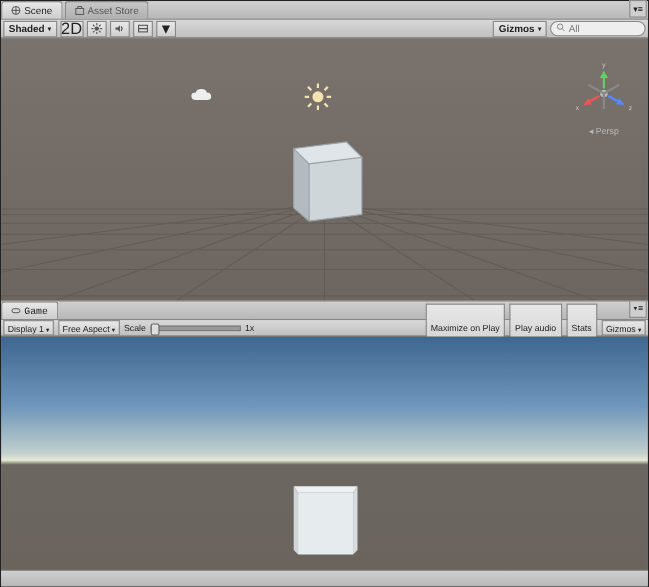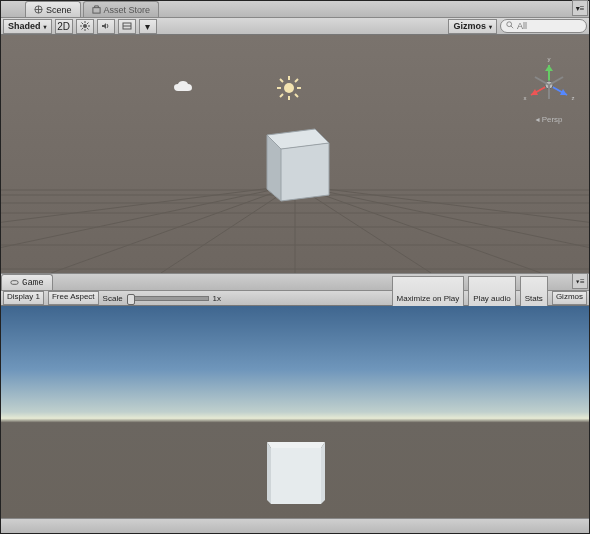--- a/index.html
+++ b/index.html
@@ -1,33 +1,33 @@
 <!DOCTYPE html>
 <html><head>
 <meta charset="utf-8">
 <style>
   html,body{margin:0;padding:0;width:590px;height:534px;font-family:Verdana,Arial,sans-serif;font-size:9px;color:#222;background:#a9a9a9;overflow:hidden;}
   .root{width:590px;height:534px;display:flex;flex-direction:column;border:1px solid #222;box-sizing:border-box;}
-  .tab-bar{height:16px;background:linear-gradient(#cfcfcf,#b8b8b8);border-bottom:1px solid #888;display:flex;align-items:flex-end;padding-left:24px;}
+  .tab-bar{height:16px;background:linear-gradient(#cfcfcf,#b8b8b8);border-bottom:1px solid #888;display:flex;align-items:flex-end;}
   .tab{height:15px;padding:0 8px;display:flex;align-items:center;gap:3px;border:1px solid #888;border-bottom:none;border-radius:3px 3px 0 0;margin-right:2px;background:linear-gradient(#e8e8e8,#cdcdcd);font-size:9px;}
   .tab.inactive{background:linear-gradient(#c8c8c8,#b0b0b0);color:#555;}
   .tab .ico{width:9px;height:9px;display:inline-flex;}
   .tab-opts{margin-left:auto;width:14px;height:14px;border:1px solid #888;background:#cfcfcf;font-size:8px;display:flex;align-items:center;justify-content:center;margin-right:1px;margin-bottom:1px;}
   .toolbar{height:16px;background:linear-gradient(#d8d8d8,#c0c0c0);border-bottom:1px solid #777;display:flex;align-items:center;padding:0 2px;gap:3px;}
   .tb-drop{height:13px;border:1px solid #888;background:linear-gradient(#e8e8e8,#d0d0d0);padding:0 4px;display:flex;align-items:center;gap:3px;font-size:9px;font-weight:bold;}
   .tb-drop .caret{font-size:6px;}
-  .tb-btn{height:13px;min-width:16px;border:1px solid #888;background:linear-gradient(#e8e8e8,#d0d0d0);display:flex;align-items:center;justify-content:center;font-size:10px;}
+  .tb-btn{height:13px;min-width:16px;border:1px solid #888;background:linear-gradient(#e8e8e8,#d0d0d0);display:flex;align-items:center;justify-content:center;font-size:15px;}
   .flex-spacer{flex:1;}
   .search{height:12px;width:75px;border:1px solid #888;background:#eee;border-radius:7px;padding:0 5px;display:flex;align-items:center;gap:3px;color:#777;}
   .scene-view{position:relative;flex:0 0 238px;background:#766f69;overflow:hidden;}
   .gizmo{position:absolute;right:8px;top:20px;width:64px;height:70px;}
   .gizmo-label{text-align:center;font-size:8px;color:#bbb;margin-top:2px;}
   .game-tab-bar{height:16px;background:linear-gradient(#cfcfcf,#b8b8b8);border-top:1px solid #888;border-bottom:1px solid #888;display:flex;align-items:flex-end;font-family:Liberation Mono, monospace;}
   .game-toolbar{height:14px;background:linear-gradient(#d8d8d8,#c0c0c0);border-bottom:1px solid #777;display:flex;align-items:center;padding:0 2px;gap:4px;}
-  .gt-drop{height:12px;border:1px solid #888;background:linear-gradient(#e8e8e8,#d0d0d0);padding:0 3px;display:flex;align-items:flex-end;gap:2px;font-size:8px;flex-direction:column;}
+  .gt-drop{height:12px;border:1px solid #888;background:linear-gradient(#e8e8e8,#d0d0d0);padding:0 3px;display:flex;align-items:flex-end;gap:2px;font-size:8px;}
   .gt-drop .caret{font-size:6px;}
   .gt-label{font-size:8px;text-align:center;}
   .gt-slider{width:80px;height:3px;background:#999;border:1px solid #777;position:relative;}
   .gt-slider .knob{position:absolute;left:-1px;top:-3px;width:6px;height:9px;background:#ddd;border:1px solid #666;border-radius:2px;}
   .gt-box{height:12px;border:1px solid #888;background:linear-gradient(#e8e8e8,#d0d0d0);padding:15px 4px;display:flex;align-items:center;font-size:8px;}
   .game-view{flex:1;position:relative;background:#6b6660;overflow:hidden;}
   .sky{position:absolute;inset:0;background:linear-gradient(to bottom,#3f668f 0%, #6f96bb 30%, #c0d0cd 50%, #e6ead4 53%, #6b6660 55%, #6a645d 100%);}
   .statusbar{height:14px;background:linear-gradient(#cfcfcf,#b8b8b8);border-top:1px solid #888;}
   .g-cube{position:absolute;}
 </style>

